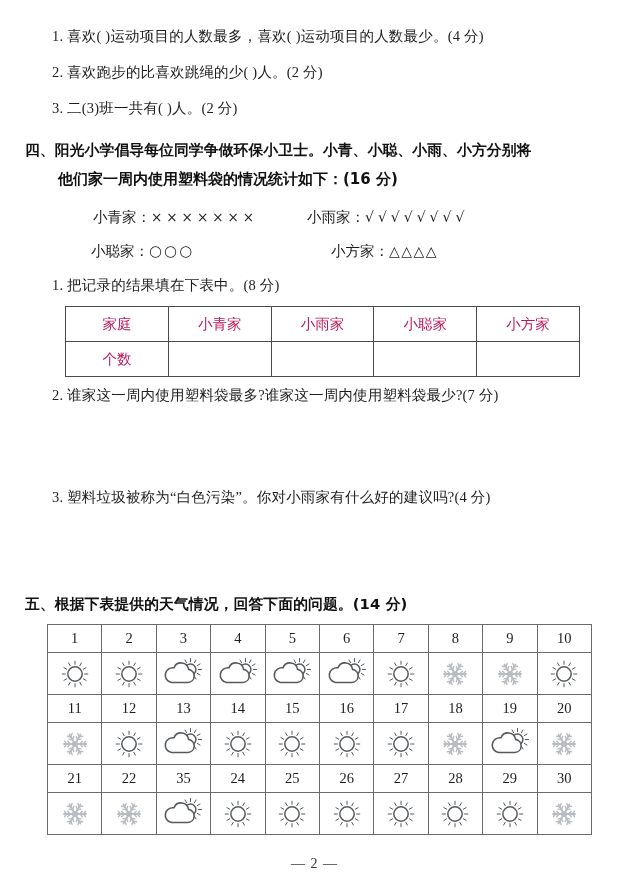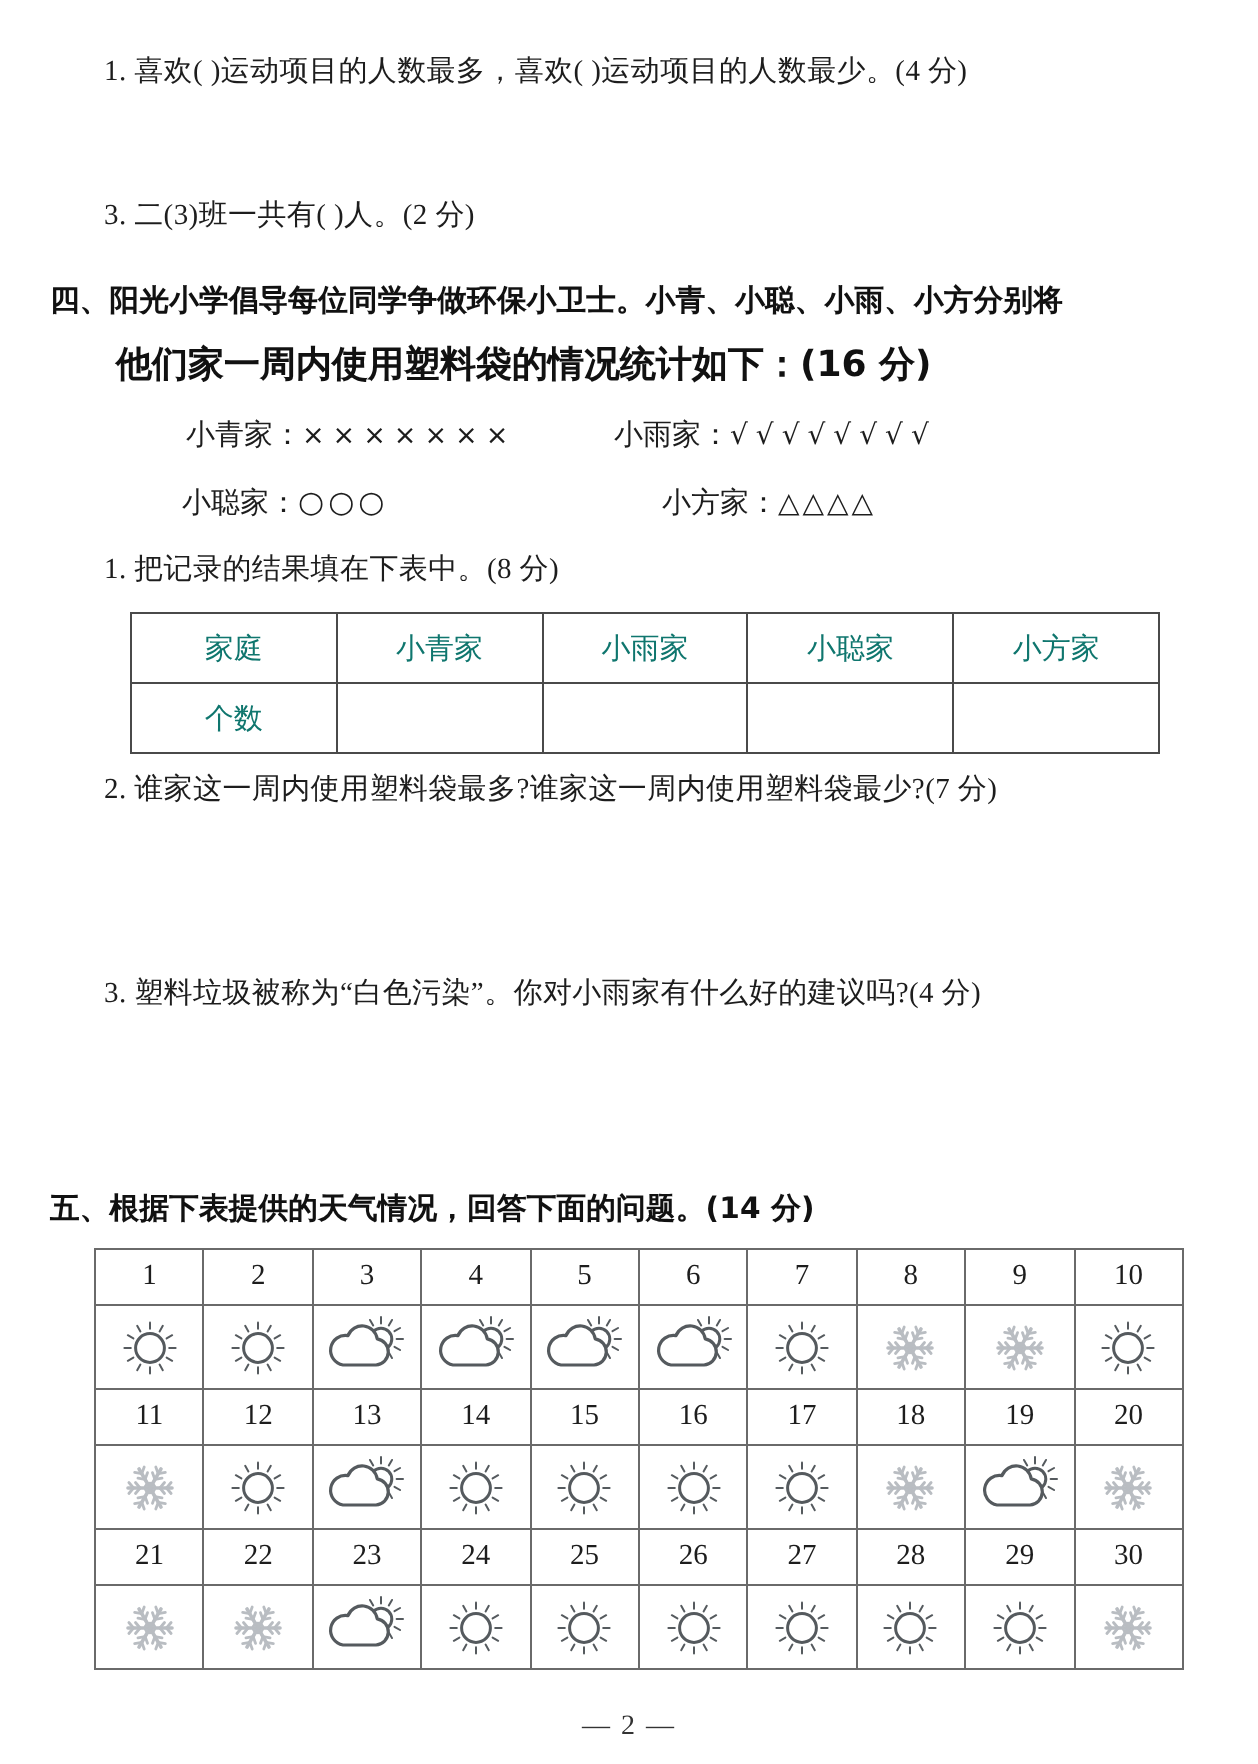--- a/index.html
+++ b/index.html
@@ -42,21 +42,21 @@
     font-weight: bold;
     font-size: 14.8px;
     color: #111111;
     white-space: nowrap;
     letter-spacing: 0.1px;
   }
   .section-head-cont {
     position: absolute;
     font-family: "DejaVu Sans", "Liberation Sans", sans-serif;
     font-weight: bold;
-    font-size: 18px;
+    font-size: 15px;
     color: #111111;
     white-space: nowrap;
   }
 
   .fam-line {
     position: absolute;
     font-size: 14.5px;
     white-space: nowrap;
     color: #1d1d1d;
   }
@@ -82,21 +82,21 @@
     border-collapse: collapse;
     table-layout: fixed;
   }
   .stats-table td {
     border: 1px solid #4a4a4a;
     height: 32px;
     text-align: center;
     vertical-align: middle;
     font-size: 14.5px;
     font-family: "Liberation Serif", serif;
-    color: #0f766e;
+    color: #be185d;
   }
   .stats-table td.empty-cell { }
 
   
   .weather-table {
     position: absolute;
     left: 47px;
     top: 620px;
     width: 534px;
     border-collapse: collapse;
@@ -138,20 +138,24 @@
   }
 </style>
 </head>
 <body>
 
 <div class="page">
 
   <div class="q-line" style="left:52px; top:24px;">
     <span class="q-num">1.</span>
     <span>喜欢(        )运动项目的人数最多，喜欢(        )运动项目的人数最少。(4 分)</span>
+  </div>
+  <div class="q-line" style="left:52px; top:60px;">
+    <span class="q-num">2.</span>
+    <span>喜欢跑步的比喜欢跳绳的少(        )人。(2 分)</span>
   </div>
   <div class="q-line" style="left:52px; top:96px;">
     <span class="q-num">3.</span>
     <span>二(3)班一共有(        )人。(2 分)</span>
   </div>
 
   <div class="section-head" style="left:25px; top:137px;">四、阳光小学倡导每位同学争做环保小卫士。小青、小聪、小雨、小方分别将</div>
   <div class="section-head-cont" style="left:58px; top:166px;">他们家一周内使用塑料袋的情况统计如下：(16 分)</div>
 
   <div class="fam-line" style="left:58px; top:204px;margin-left:35px;">
@@ -656,21 +660,21 @@
               <line x1="22.48" y1="12.71" x2="26.02" y2="12.09" stroke="#b9bdc2" stroke-width="1.4" stroke-linecap="round"></line>
               <line x1="24.13" y1="9.86" x2="22.89" y2="6.47" stroke="#b9bdc2" stroke-width="1.4" stroke-linecap="round"></line>
               <line x1="24.13" y1="9.86" x2="27.67" y2="9.23" stroke="#b9bdc2" stroke-width="1.4" stroke-linecap="round"></line>
               <circle cx="20" cy="17" r="2.4" fill="none" stroke="#b9bdc2" stroke-width="1.4"></circle>
             </svg>
           </td>
         </tr>
         <tr>
           <td class="day-cell">21</td>
           <td class="day-cell">22</td>
-          <td class="day-cell">23</td>
+          <td class="day-cell">35</td>
           <td class="day-cell">24</td>
           <td class="day-cell">25</td>
           <td class="day-cell">26</td>
           <td class="day-cell">27</td>
           <td class="day-cell">28</td>
           <td class="day-cell">29</td>
           <td class="day-cell">30</td>
         </tr>
         <tr>
           <td class="icon-cell">

